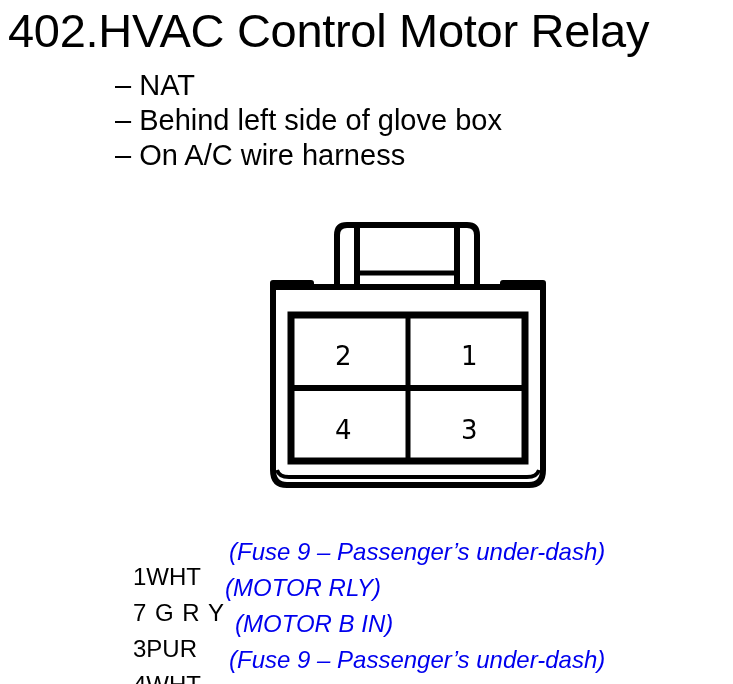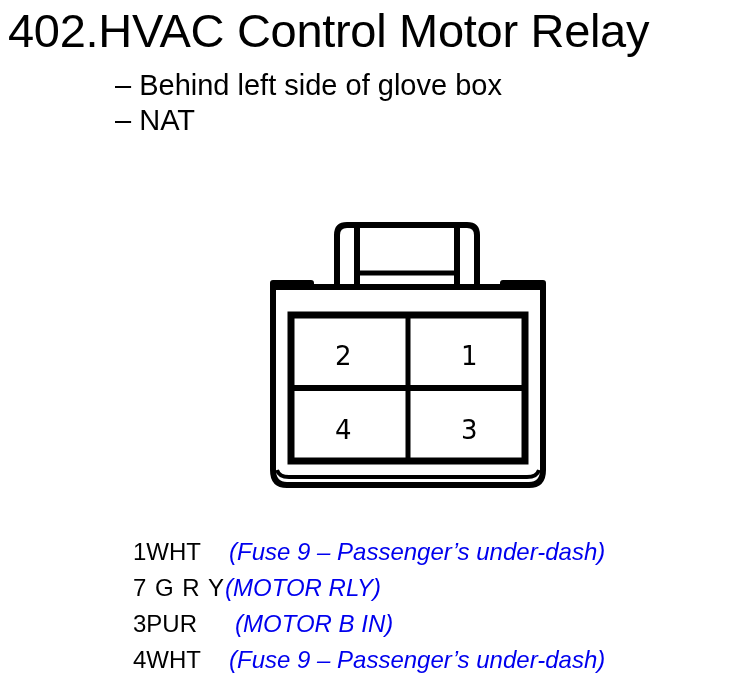--- a/index.html
+++ b/index.html
@@ -16,31 +16,32 @@
     font-size: 29px; line-height: 35px; color: #000;
   }
   .note { white-space: nowrap; }
   .connector { position: absolute; left: 265px; top: 215px; }
   .pins {
     position: absolute; left: 133px; top: 534px;
     font-family: "Liberation Sans", sans-serif;
     font-size: 24px; line-height: 36px;
   }
   .pin-row { position: relative; height: 36px; white-space: nowrap; }
-  .pin-code { position: absolute; left: 0; color: #000; }
+  .pin-code { position: absolute; left: 0; color: #000; margin-top: 25px; }
   .pin-desc { position: absolute; color: #0000ee; font-style: italic; }
 </style>
 </head>
 <body>
 
 <div class="title">402.HVAC Control Motor Relay</div>
 
 <div class="notes">
+  <div class="note">– NAT</div>
   <div class="note">– Behind left side of glove box</div>
-  <div class="note">– NAT</div>
+  <div class="note">– On A/C wire harness</div>
 </div>
 
 <div class="connector">
   <svg width="290" height="280" viewBox="0 0 290 280" xmlns="http://www.w3.org/2000/svg">
     <g fill="none" stroke="#000" stroke-width="6" stroke-linejoin="round">
 
       <path d="M72 72 V20 Q72 10 82 10 H202 Q212 10 212 20 V72"></path>
       <line x1="92" y1="12" x2="92" y2="72"></line>
       <line x1="192" y1="12" x2="192" y2="72"></line>
       <line x1="94" y1="58" x2="190" y2="58" stroke-width="5"></line>

